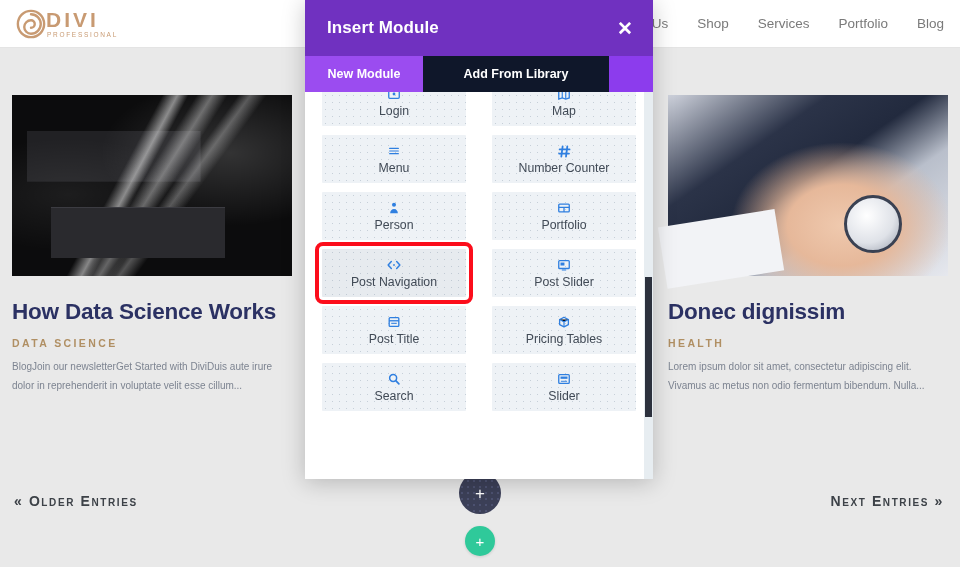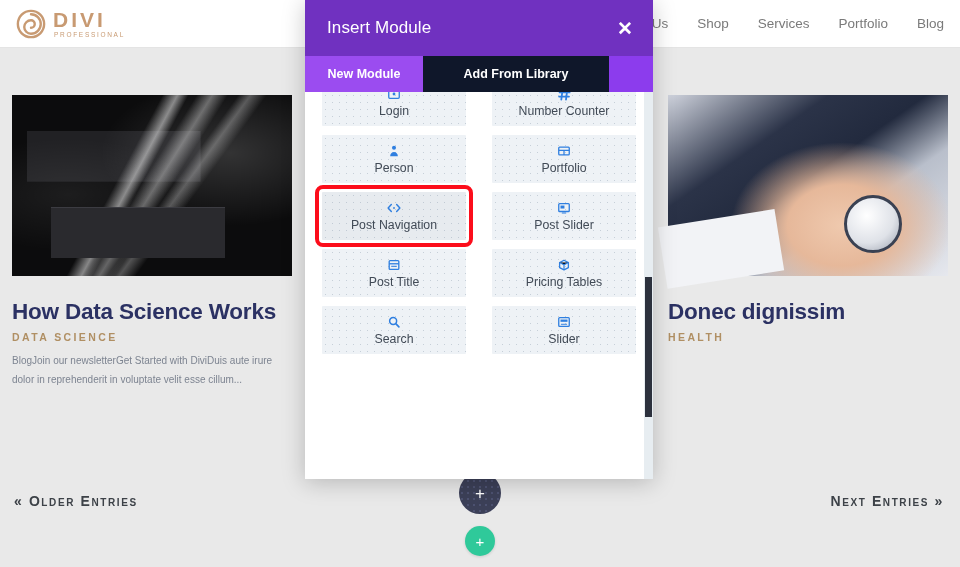--- a/index.html
+++ b/index.html
@@ -19,21 +19,21 @@
   
   .site-header {
     position: absolute; top: 0; left: 0;
     width: 960px; height: 48px;
     background: #ffffff;
     border-bottom: 1px solid #e4e4e4;
     display: flex; align-items: center;
     z-index: 5;
   }
   .logo-wrap {
-    display: flex; gap: 7px;
+    display: flex; 
     margin-left: 16px;
   }
   .logo-mark { width: 30px; height: 30px; display:block; }
   .logo-text { display: flex; flex-direction: column; line-height: 1; }
   .logo-main {
     font-size: 21px; font-weight: bold; letter-spacing: 3px;
     color: #c89a72;
   }
   .logo-sub {
     font-size: 6.5px; letter-spacing: 1.7px; color: #c89a72;
@@ -108,21 +108,21 @@
     width:42%; height:34%; background:#f2f3f6;
     transform: rotate(-9deg);
   }
 
   .post-title {
     font-size: 22.5px; font-weight: bold; color: #2b3163;
     line-height: 1.28; margin-top: 22px; letter-spacing: -0.2px;
   }
   .post-cat {
     font-size: 10.5px; font-weight: bold; letter-spacing: 2.4px;
-    color: #b08f63; margin-top: 4px;
+    color: #b08f63; margin-top: 10px;
   }
   .post-excerpt {
     font-size: 10px; color: #7d8491; line-height: 1.88;
     margin-top: 9px;
   }
 
   
   .pagination {
     position: absolute; top: 445px; left: 0;
     width: 960px; height: 40px;
@@ -167,21 +167,21 @@
     display: flex; flex-direction: column;
     overflow: hidden;
   }
   .modal-titlebar {
     height: 56px; background: #7031c0;
     display: flex; align-items: center;
     padding: 0 20px 0 22px;
     flex: 0 0 56px;
   }
   .modal-title {
-    color: #ffffff; font-size: 17px; font-weight: normal;
+    color: #ffffff; font-size: 17px; font-weight: bold;
     letter-spacing: 0.1px;
   }
   .modal-close {
     margin-left: auto; color: #ffffff; font-size: 19px;
     font-weight: bold; cursor: pointer; line-height: 1;
     user-select: none;
   }
   .modal-tabs {
     height: 36px; background: #8c3ced;
     display: flex; flex: 0 0 36px;
@@ -286,20 +286,21 @@
       <div class="post-thumb thumb-servers"></div>
       <h2 class="post-title">How Data Science Works</h2>
       <div class="post-cat">DATA SCIENCE</div>
       <p class="post-excerpt">BlogJoin our newsletterGet Started with DiviDuis aute irure dolor in reprehenderit in voluptate velit esse cillum...</p>
     </article>
 
     <article class="post-col right">
       <div class="post-thumb thumb-medical"></div>
       <h2 class="post-title">Donec dignissim</h2>
       <div class="post-cat">HEALTH</div>
+      <p class="post-excerpt">Lorem ipsum dolor sit amet, consectetur adipiscing elit. Vivamus ac metus non odio fermentum bibendum. Nulla...</p>
     </article>
 
     <div class="pagination">
       <a class="page-link older">« Older Entries</a>
       <a class="page-link newer">Next Entries »</a>
     </div>
   </div>
 
   <div class="dark-circle">
     <span class="plus-glyph">+</span>
@@ -326,21 +327,38 @@
         <div class="module-tile">
           <span class="mi">
             <svg width="14" height="14" viewBox="0 0 16 16">
                 <rect x="2" y="3" width="12" height="10" rx="1.2" fill="none" stroke="currentColor" stroke-width="1.5"></rect>
                 <circle cx="8" cy="8" r="1.6" fill="currentColor"></circle>
               </svg>
           </span>
           <span class="ml">Login</span>
         </div>
 
-
+        <div class="module-tile">
+          <span class="mi">
+            <svg width="14" height="14" viewBox="0 0 16 16">
+                <path d="M2 3.5 L6 2.2 L10 3.5 L14 2.2 V12.5 L10 13.8 L6 12.5 L2 13.8 Z" fill="none" stroke="currentColor" stroke-width="1.5"></path>
+                <path d="M6 2.2 V12.5 M10 3.5 V13.8" stroke="currentColor" stroke-width="1.3"></path>
+              </svg>
+          </span>
+          <span class="ml">Map</span>
+        </div>
+
+        <div class="module-tile">
+          <span class="mi">
+            <svg width="14" height="14" viewBox="0 0 16 16">
+                <path d="M3 5h10M3 8h10M3 11h10" stroke="currentColor" stroke-width="1.3" stroke-linecap="round"></path>
+              </svg>
+          </span>
+          <span class="ml">Menu</span>
+        </div>
 
         <div class="module-tile">
           <span class="mi">
             <svg width="15" height="15" viewBox="0 0 16 16">
                 <path d="M6 2.5 L4.6 13.5 M11 2.5 L9.6 13.5 M2.8 5.8 H13.4 M2.2 10.2 H12.8" stroke="currentColor" stroke-width="1.9" stroke-linecap="round"></path>
               </svg>
           </span>
           <span class="ml">Number Counter</span>
         </div>
 

